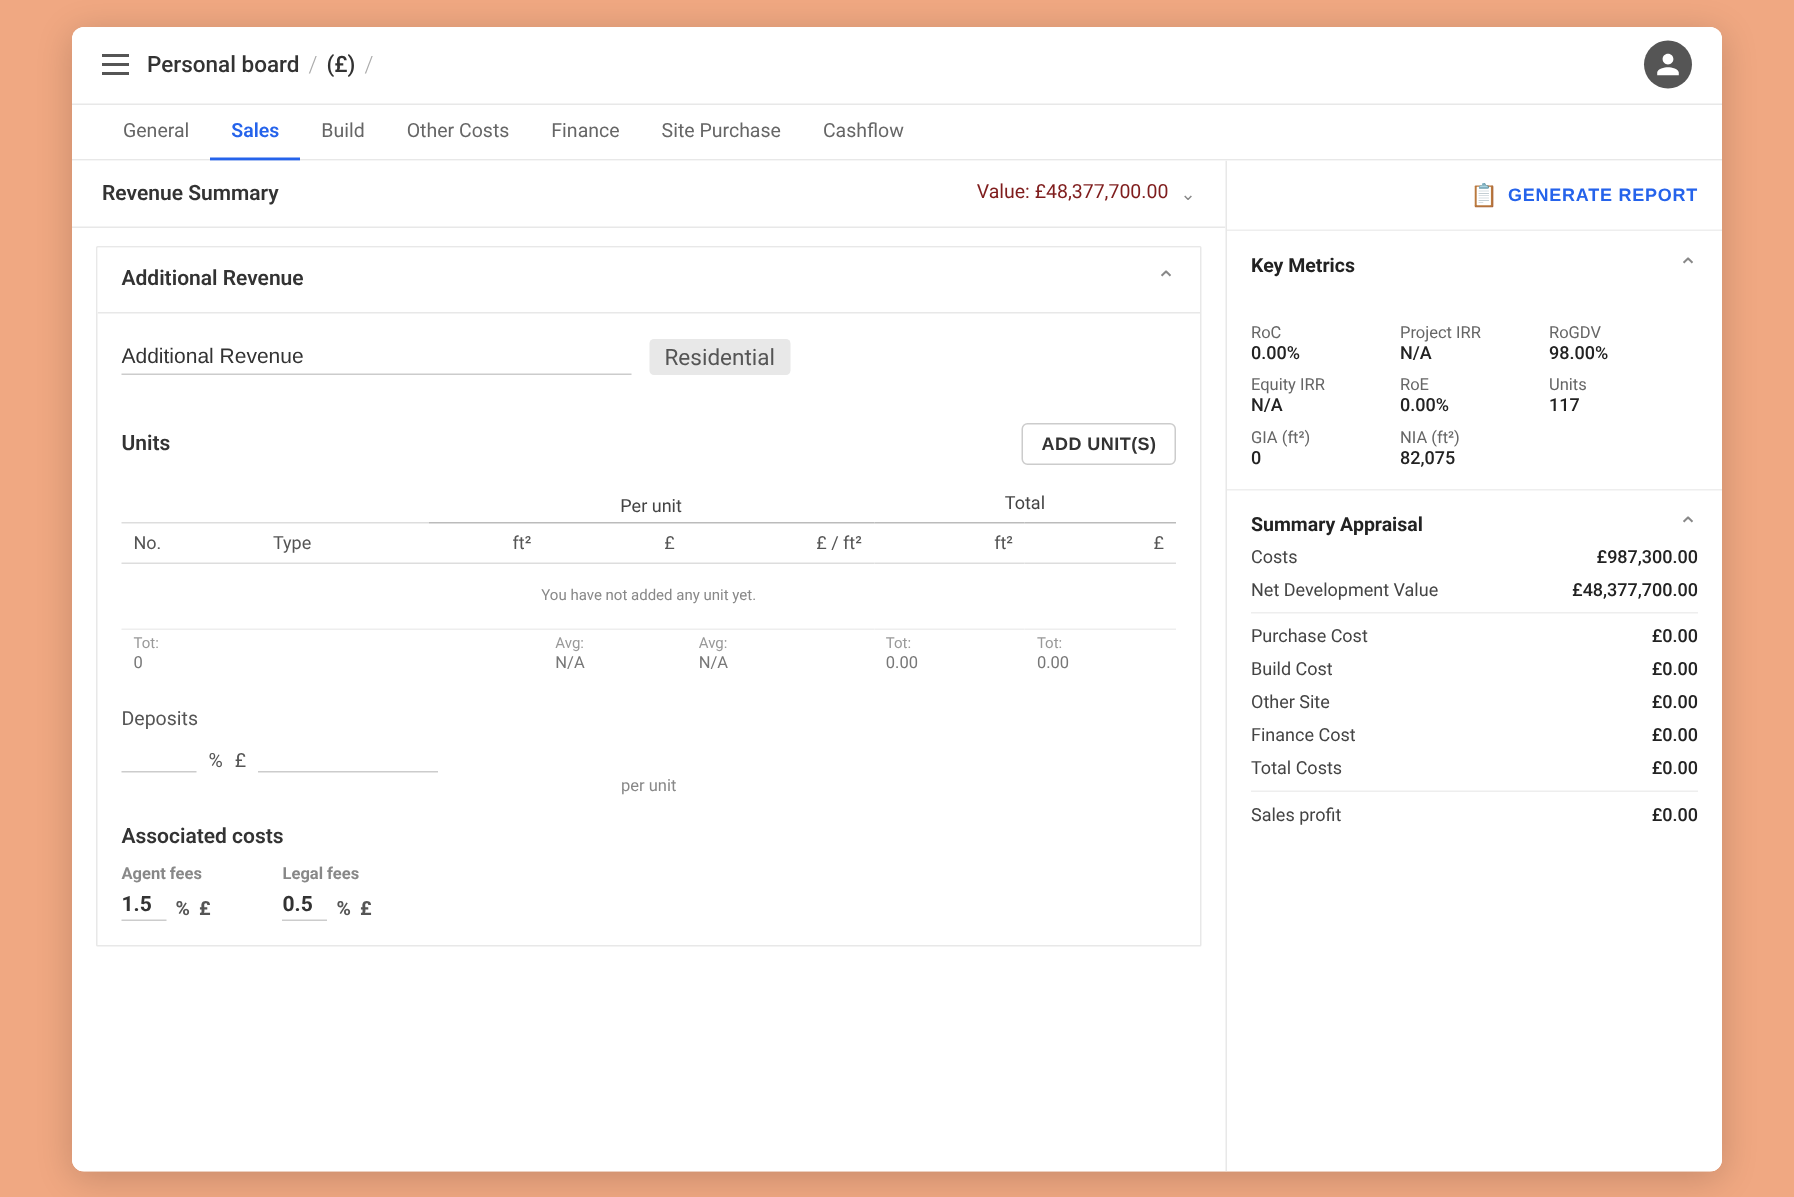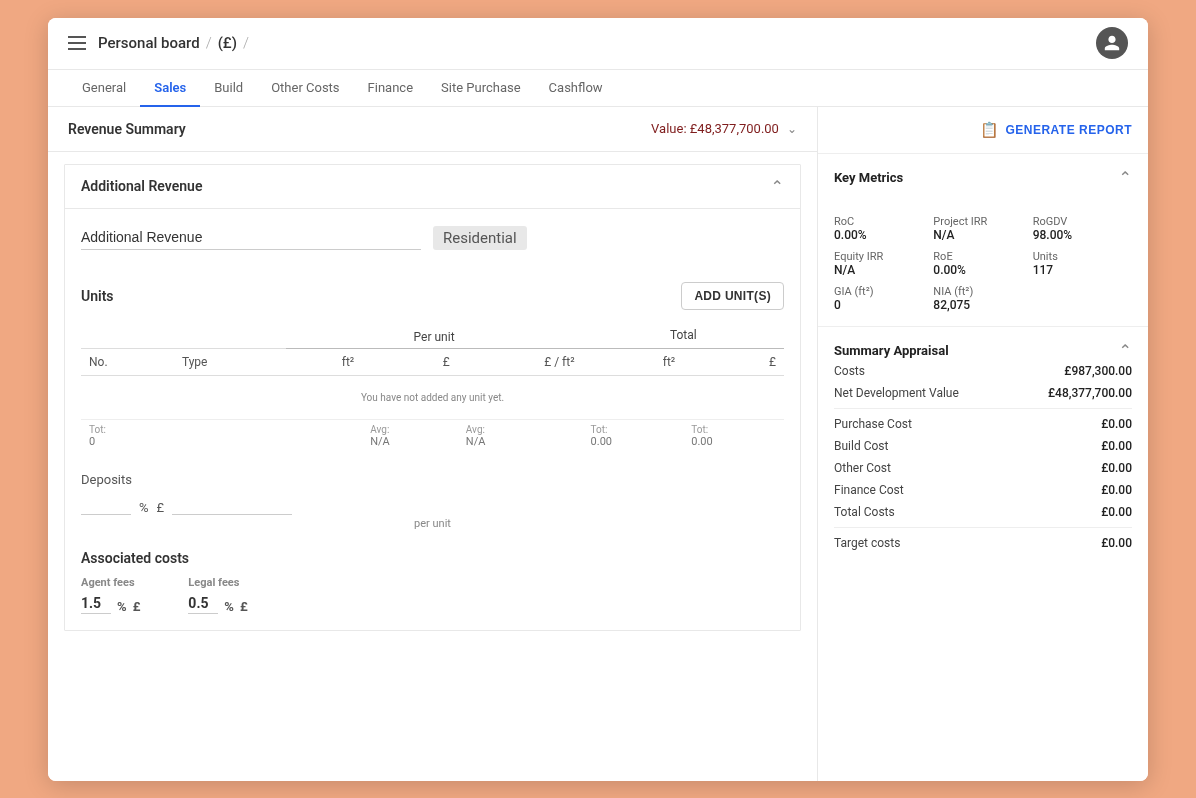--- a/index.html
+++ b/index.html
@@ -453,33 +453,33 @@
         <div class="divider"></div>
         <div class="summary-row">
           <span class="summary-label">Purchase Cost</span>
           <span class="summary-value">£0.00</span>
         </div>
         <div class="summary-row">
           <span class="summary-label">Build Cost</span>
           <span class="summary-value">£0.00</span>
         </div>
         <div class="summary-row">
-          <span class="summary-label">Other Cost</span>
+          <span class="summary-label">Other Site</span>
           <span class="summary-value">£0.00</span>
         </div>
         <div class="summary-row">
           <span class="summary-label">Finance Cost</span>
           <span class="summary-value">£0.00</span>
         </div>
         <div class="summary-row">
           <span class="summary-label">Total Costs</span>
           <span class="summary-value">£0.00</span>
         </div>
         <div class="divider"></div>
         <div class="summary-row">
-          <span class="summary-label">Target costs</span>
+          <span class="summary-label">Sales profit</span>
           <span class="summary-value">£0.00</span>
         </div>
       </div>
     </div>
 
   </div>
 </div>
 
 </body></html>

